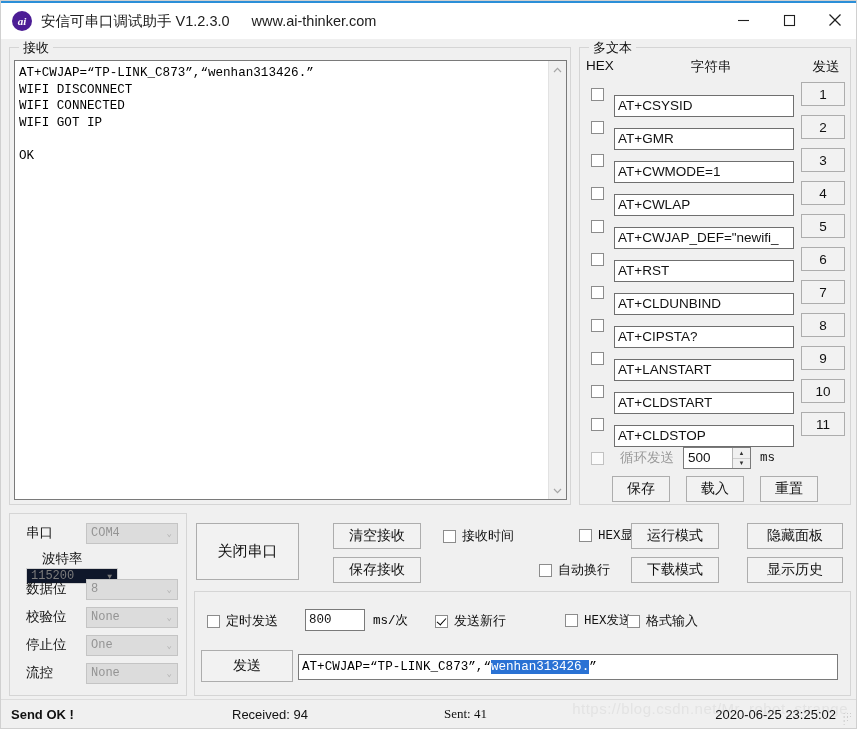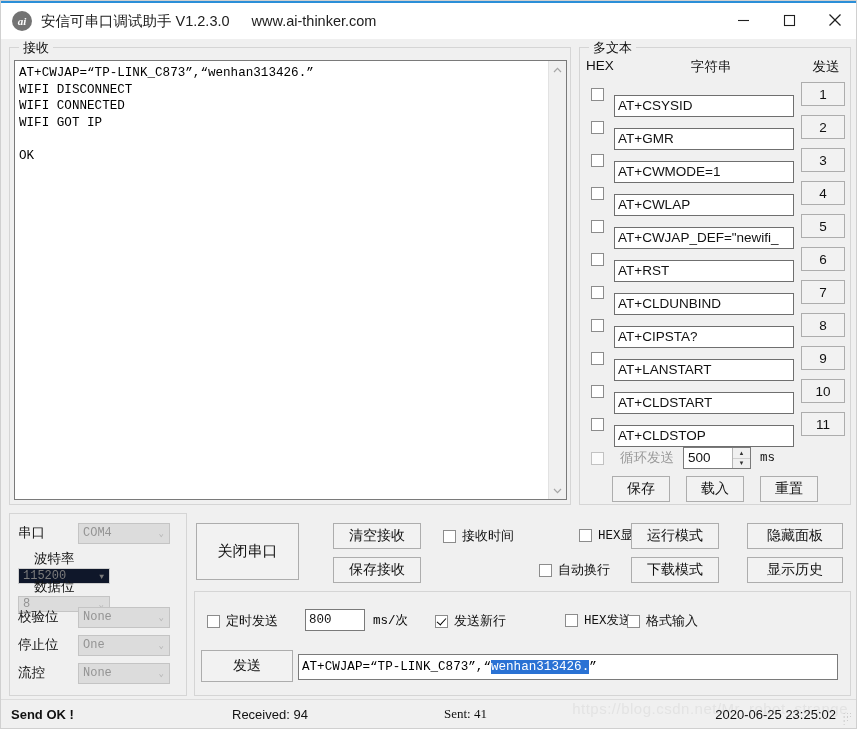--- a/index.html
+++ b/index.html
@@ -29,21 +29,21 @@
     width: 857px; height: 38px;
     background: #ffffff;
     border-top: 2px solid #2b8fd8;
     box-sizing: border-box;
     display: flex;
     align-items: center;
   }
   .app-icon {
     width: 20px; height: 20px;
     border-radius: 50%;
-    background: #737373;
+    background: #4c1d95;
     margin-left: 11px;
     color: #fff;
     font-size: 11px;
     font-weight: bold;
     font-style: italic;
     display: flex;
     align-items: center;
     justify-content: center;
     font-family: "Liberation Serif", serif;
     flex: none;
@@ -247,21 +247,21 @@
     box-sizing: border-box;
     display: flex; align-items: center; justify-content: center;
     font-size: 14px;
     color: #111;
   }
 
   
   #serial-group { left: 8px; top: 512px; width: 178px; height: 183px; }
   .ss-row {
     position: absolute;
-    left: 8px;
+    left: 16px;
     display: flex;
     align-items: center;
     height: 22px;
   }
   .ss-label {
     width: 60px;
     font-size: 13.5px;
     color: #111;
   }
   .ss-combo {
@@ -557,21 +557,21 @@
             <span class="chev">⌄</span>
           </div>
         </div>
         <div class="ss-row" style="top: 36px; flex-direction: column;">
           <div class="ss-label">波特率</div>
           <div class="ss-combo editable">
             <span>115200</span>
             <span class="chev">▼</span>
           </div>
         </div>
-        <div class="ss-row" style="top: 64px; flex-direction: column;">
+        <div class="ss-row" style="top: 64px;">
           <div class="ss-label">数据位</div>
           <div class="ss-combo">
             <span>8</span>
             <span class="chev">⌄</span>
           </div>
         </div>
         <div class="ss-row" style="top: 92px;">
           <div class="ss-label">校验位</div>
           <div class="ss-combo">
             <span>None</span>

